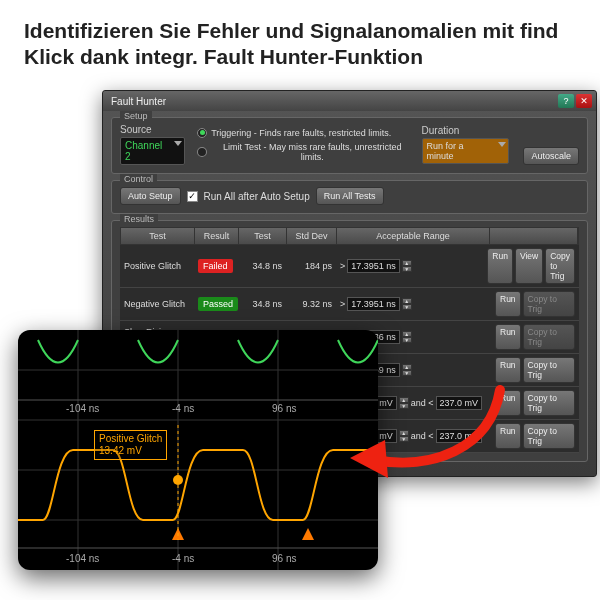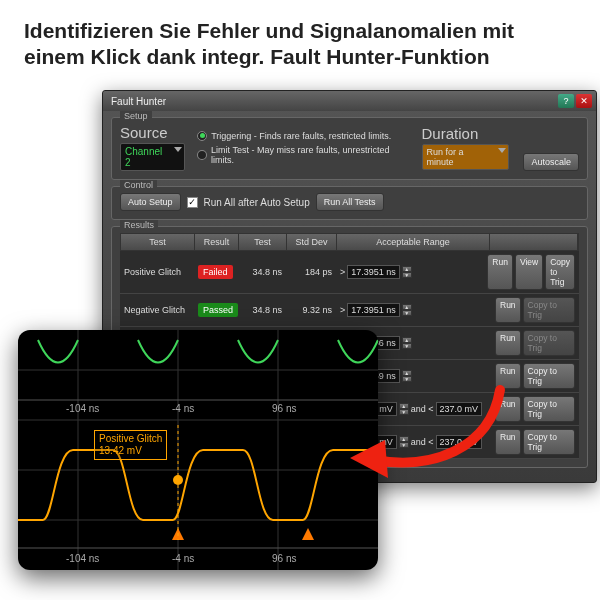--- a/index.html
+++ b/index.html
@@ -9,24 +9,24 @@
 .titlebar { background:linear-gradient(#666,#444); height:20px; display:flex; align-items:center; padding:0 4px; border-radius:3px 3px 0 0; }
 .titlebar .title { flex:1; font-size:10px; color:#eee; padding-left:4px; }
 .titlebar .tbtn { width:16px; height:14px; margin-left:2px; display:flex; align-items:center; justify-content:center; border-radius:2px; font-size:9px; color:#fff; }
 .help-btn { background:linear-gradient(#4a8,#275); }
 .close-btn { background:linear-gradient(#d33,#a11); }
 .dbody { padding:6px 8px 8px 8px; }
 .intro { font-size:9px; color:#ccc; line-height:1.3; margin-bottom:6px; }
 .group { border:1px solid #666; border-radius:3px; padding:6px 8px 8px 8px; margin-bottom:6px; background:#3f3f3f; position:relative; }
 .group-label { position:absolute; top:-7px; left:8px; background:#3f3f3f; padding:0 4px; font-size:9px; color:#bbb; }
 .setup-row { display:flex; align-items:center; gap:8px; }
-.lbl { font-size:15px; color:#ccc; margin-bottom:2px; }
+.lbl { font-size:10px; color:#ccc; margin-bottom:2px; }
 .select { background:#111; border:1px solid #555; color:#3fd65a; padding:2px 14px 2px 4px; font-size:10px; border-radius:2px; position:relative; display:inline-block; }
 .select .caret { position:absolute; right:2px; top:3px; width:0; height:0; border-left:4px solid transparent; border-right:4px solid transparent; border-top:5px solid #aaa; }
-.radio-col { display:flex; flex-direction:column; gap:4px; margin-left:4px; }
+.radio-col { display:flex; flex-direction:column; gap:4px; margin-left:4px;text-align:center; }
 .radio { display:flex; align-items:center; gap:4px; font-size:9px; }
 .radio .dot { width:10px; height:10px; border-radius:50%; border:1px solid #888; background:#222; display:flex; align-items:center; justify-content:center; }
 .radio .dot.on::after { content:""; width:5px; height:5px; border-radius:50%; background:#3fd65a; }
 .dur-col { margin-left:auto; display:flex; flex-direction:column; }
 .sel2 { background:#a16207; border:1px solid #555; color:#ddd; padding:2px 16px 2px 4px; font-size:9px; border-radius:2px; position:relative; display:inline-block; }
 .sel2 .caret { position:absolute; right:2px; top:3px; border-left:4px solid transparent; border-right:4px solid transparent; border-top:5px solid #aaa; }
 .btn { background:linear-gradient(#777,#555); border:1px solid #333; color:#eee; padding:3px 7px; font-size:9px; border-radius:3px; display:inline-block; }
 .btn.dis { background:linear-gradient(#555,#444); color:#888; }
 .control-row { display:flex; align-items:center; gap:6px; }
 .chk { width:11px; height:11px; border:1px solid #888; background:#fff; display:inline-flex; align-items:center; justify-content:center; font-size:9px; color:#000; }
@@ -49,21 +49,21 @@
 .wave { position:absolute; left:18px; top:330px; width:360px; height:240px; background:#000; border-radius:12px; box-shadow:0 8px 24px rgba(0,0,0,0.6); overflow:hidden; }
 .wave svg { width:100%; height:100%; }
 .wave .tick { fill:#aaa; font-size:10px; }
 .annot { position:absolute; left:94px; top:430px; border:1px solid #ffa500; background:rgba(0,0,0,0.2); padding:2px 4px; font-size:10px; color:#ffa500; line-height:1.2; }
 
 .arrow { position:absolute; left:340px; top:380px; width:170px; height:110px; pointer-events:none; }
 </style>
 </head>
 <body>
 
-<div class="headline">Identifizieren Sie Fehler und Signalanomalien mit einem Klick dank integr. Fault Hunter-Funktion</div>
+<div class="headline">Identifizieren Sie Fehler und Signalanomalien mit find Klick dank integr. Fault Hunter-Funktion</div>
 
 <div class="dialog">
   <div class="titlebar">
     <div class="title">Fault Hunter</div>
     <div class="tbtn help-btn">?</div>
     <div class="tbtn close-btn">✕</div>
   </div>
   <div class="dbody">
 
     <div class="group">

